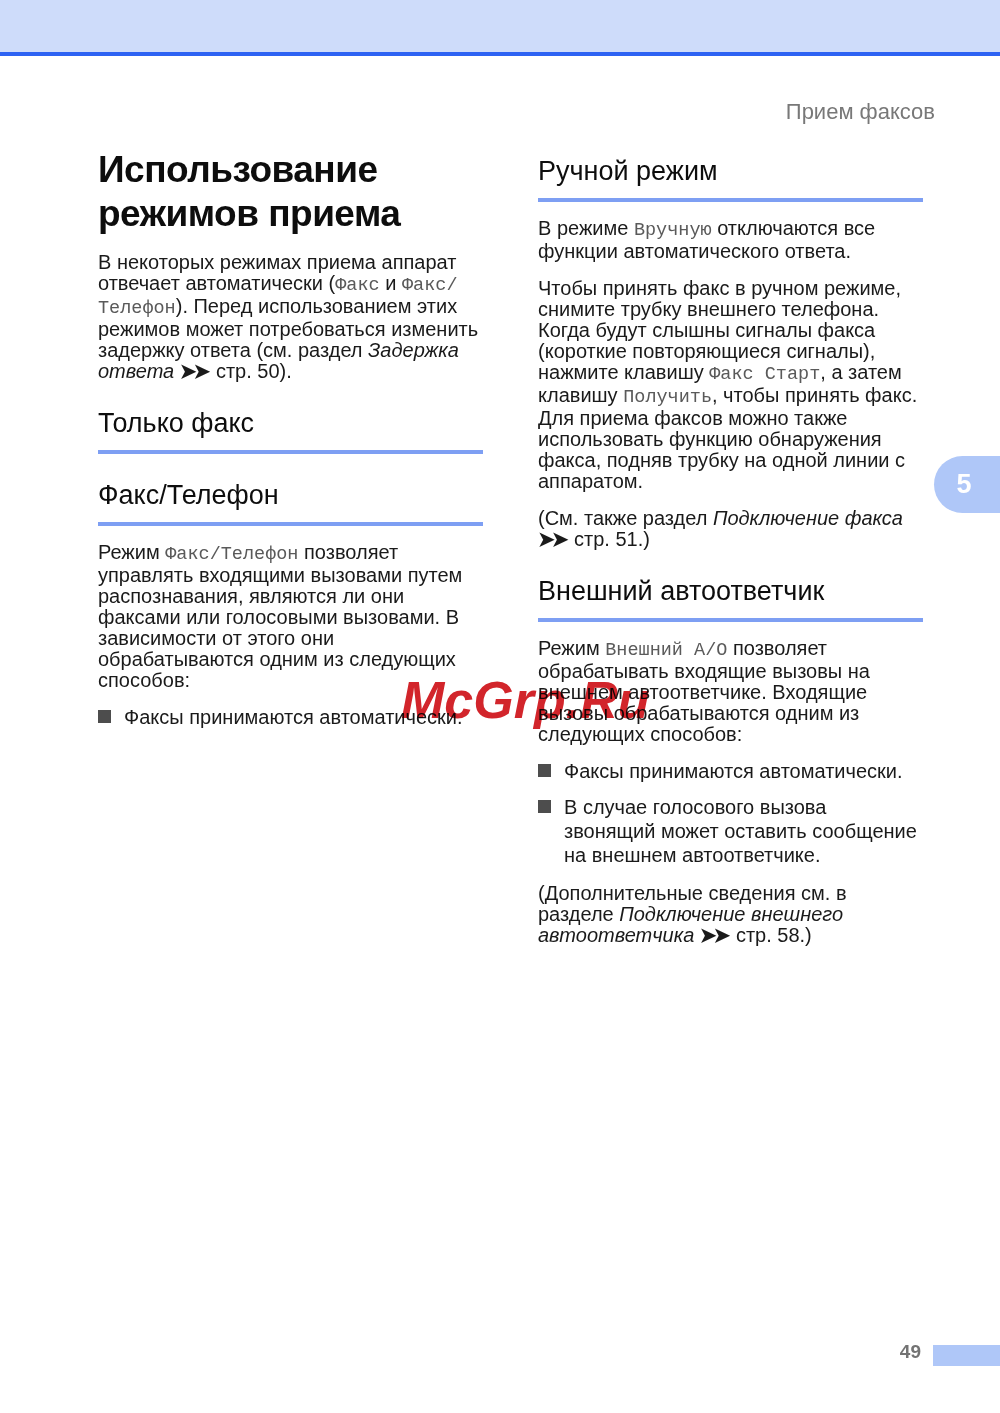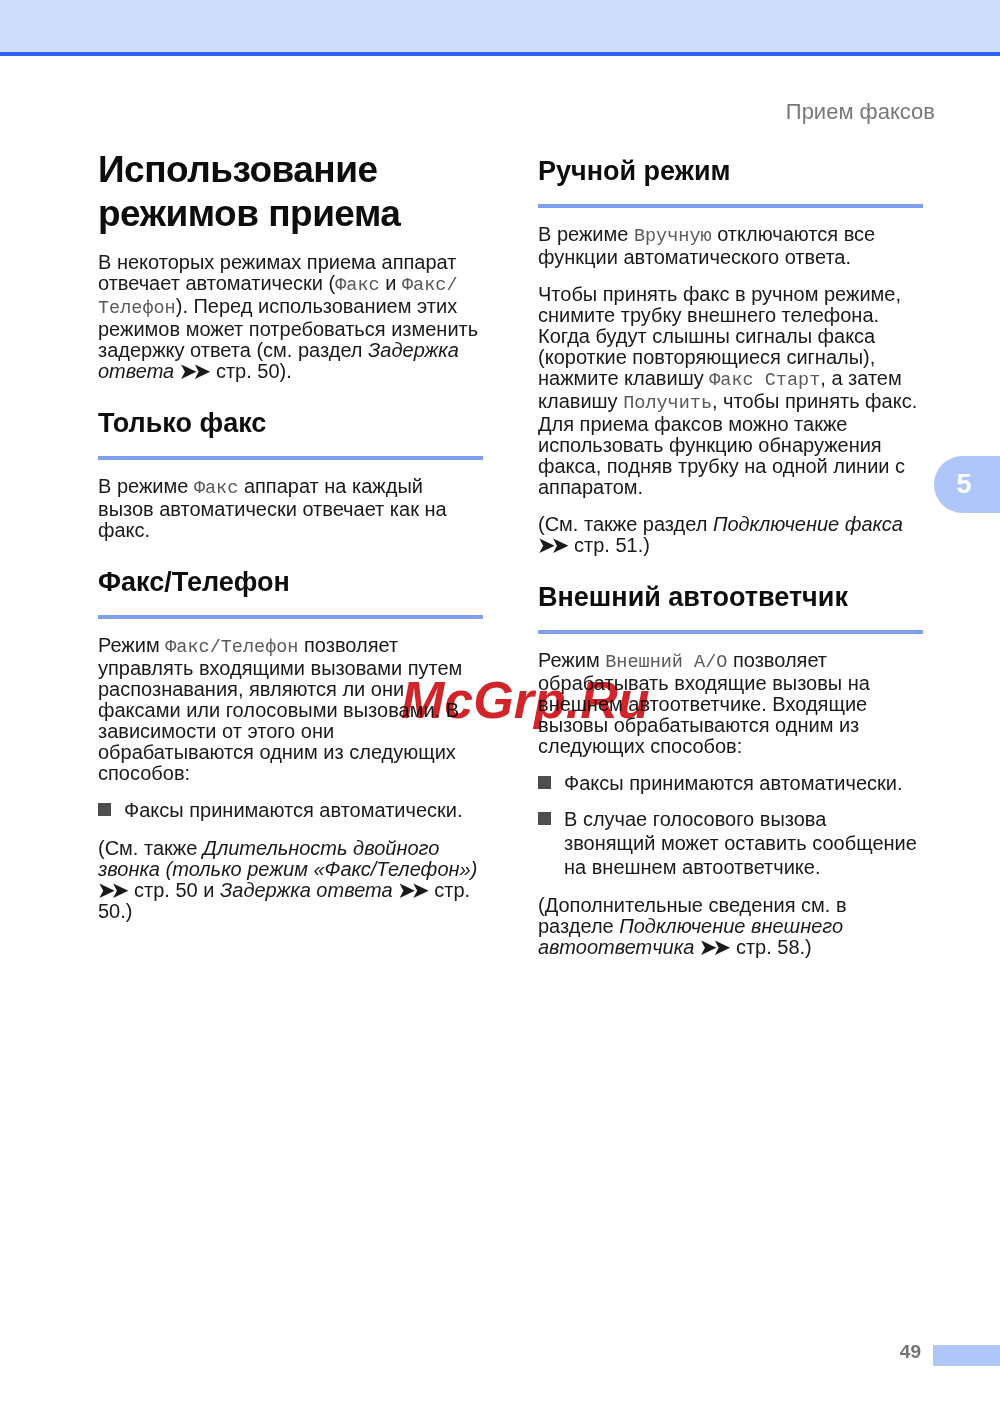--- a/index.html
+++ b/index.html
@@ -35,22 +35,22 @@
     mix-blend-mode:multiply;pointer-events:none;
   }
   .col{position:absolute;top:148px;width:385px;z-index:1;}
   .col-left{left:98px;}
   .col-right{left:538px;}
   .doc-h1{
     font-size:37px;line-height:44px;font-weight:bold;margin:0;color:#0d0d0d;
     letter-spacing:-0.5px;
   }
   .doc-h2{
-    font-size:27px;line-height:30px;font-weight:bold;margin:26px 0 0;color:#0d0d0d;
-    padding-bottom:18px;border-bottom:4px solid var(--heading-underline);
+    font-size:27px;line-height:30px;font-weight:normal;margin:26px 0 0;color:#0d0d0d;
+    padding-bottom:12px;border-bottom:4px solid var(--heading-underline);
   }
   .col > .doc-h2:first-child{margin-top:8px;}
   .doc-p{font-size:20px;line-height:21px;margin:16px 0 0;}
   .seg-c{
     font-family:"Liberation Mono","DejaVu Sans Mono",monospace;
     color:var(--code-gray);font-size:18.5px;
   }
   .seg-i{font-style:italic;}
   .seg-a{font-weight:bold;letter-spacing:-3px;padding-right:3px;}
   .doc-bullets{list-style:none;margin:14px 0 0;padding:0;}
@@ -75,30 +75,28 @@
 <div class="header-band"></div>
 
 <span class="running-header">Прием факсов</span>
 
 <div class="watermark">McGrp.Ru</div>
 
 <div class="col col-left">
     <h1 class="doc-h1">Использование режимов приема</h1>
     <p class="doc-p"><span class="seg-n">В некоторых режимах приема аппарат отвечает автоматически (</span><span class="seg-c">Факс</span><span class="seg-n"> и </span><span class="seg-c">Факс/Телефон</span><span class="seg-n">). Перед использованием этих режимов может потребоваться изменить задержку ответа (см. раздел </span><span class="seg-i">Задержка ответа</span><span class="seg-n"> </span><span class="seg-a">➤➤</span><span class="seg-n"> стр. 50).</span></p>
     <h2 class="doc-h2">Только факс</h2>
-    <p class="doc-p"><span class="seg-n">В режиме </span><span class="seg-c">Факс</span><span class="seg-n"> аппарат на каждый вызов автоматически отвечает как на факс.</span></p>
     <h2 class="doc-h2">Факс/Телефон</h2>
     <p class="doc-p"><span class="seg-n">Режим </span><span class="seg-c">Факс/Телефон</span><span class="seg-n"> позволяет управлять входящими вызовами путем распознавания, являются ли они факсами или голосовыми вызовами. В зависимости от этого они обрабатываются одним из следующих способов:</span></p>
     <ul class="doc-bullets">
       <li>
         <span class="bullet-square"></span>
         <span><span class="seg-n">Факсы принимаются автоматически.</span></span>
       </li>
     </ul>
-    <p class="doc-p"><span class="seg-n">(См. также </span><span class="seg-i">Длительность двойного звонка (только режим «Факс/Телефон»)</span><span class="seg-n"> </span><span class="seg-a">➤➤</span><span class="seg-n"> стр. 50 и </span><span class="seg-i">Задержка ответа</span><span class="seg-n"> </span><span class="seg-a">➤➤</span><span class="seg-n"> стр. 50.)</span></p>
   </div>
 <div class="col col-right">
     <h2 class="doc-h2">Ручной режим</h2>
     <p class="doc-p"><span class="seg-n">В режиме </span><span class="seg-c">Вручную</span><span class="seg-n"> отключаются все функции автоматического ответа.</span></p>
     <p class="doc-p"><span class="seg-n">Чтобы принять факс в ручном режиме, снимите трубку внешнего телефона. Когда будут слышны сигналы факса (короткие повторяющиеся сигналы), нажмите клавишу </span><span class="seg-c">Факс Старт</span><span class="seg-n">, а затем клавишу </span><span class="seg-c">Получить</span><span class="seg-n">, чтобы принять факс. Для приема факсов можно также использовать функцию обнаружения факса, подняв трубку на одной линии с аппаратом.</span></p>
     <p class="doc-p"><span class="seg-n">(См. также раздел </span><span class="seg-i">Подключение факса</span><span class="seg-n"> </span><span class="seg-a">➤➤</span><span class="seg-n"> стр. 51.)</span></p>
     <h2 class="doc-h2">Внешний автоответчик</h2>
     <p class="doc-p"><span class="seg-n">Режим </span><span class="seg-c">Внешний А/О</span><span class="seg-n"> позволяет обрабатывать входящие вызовы на внешнем автоответчике. Входящие вызовы обрабатываются одним из следующих способов:</span></p>
     <ul class="doc-bullets">
       <li>

